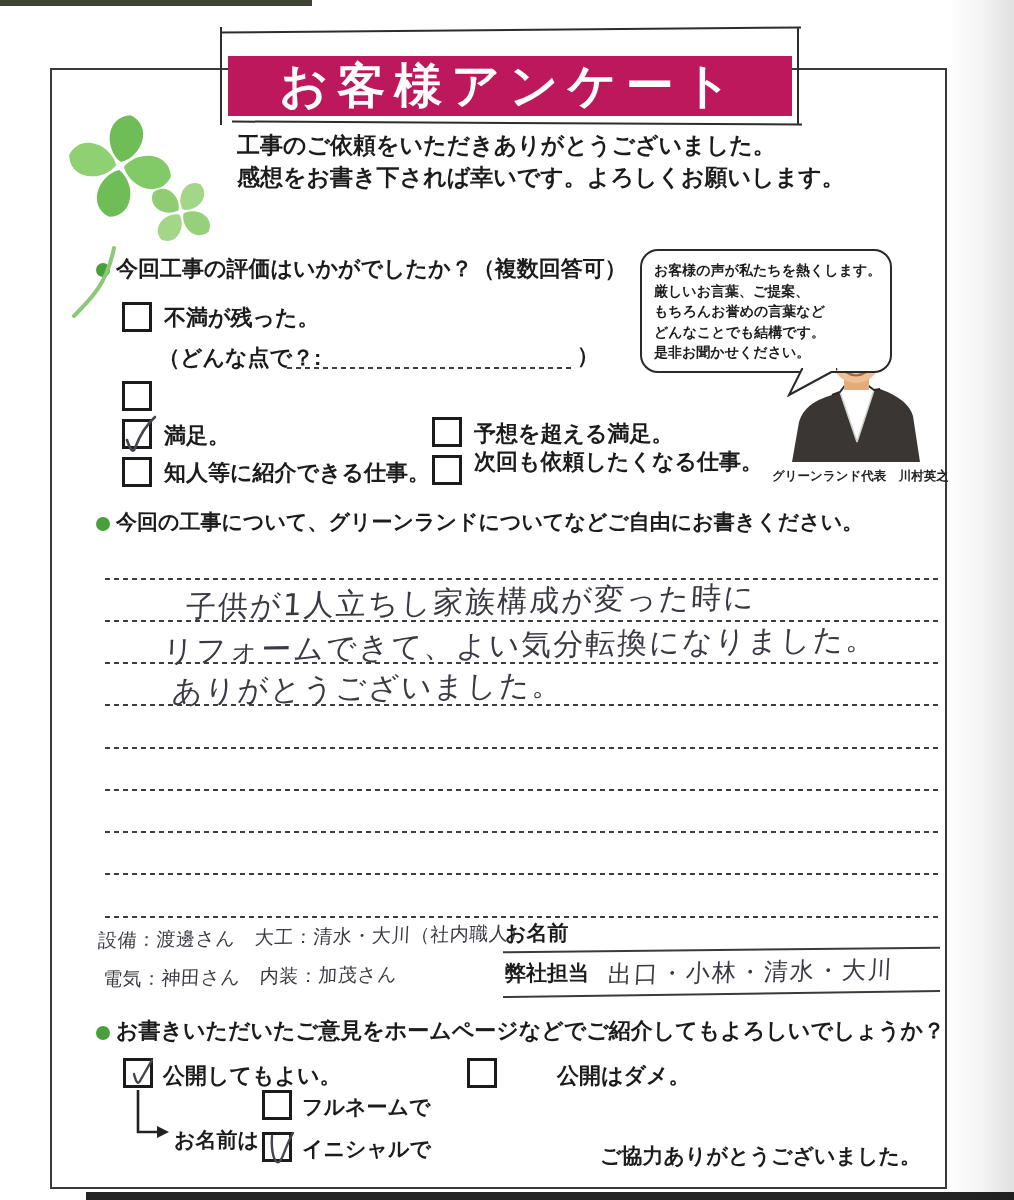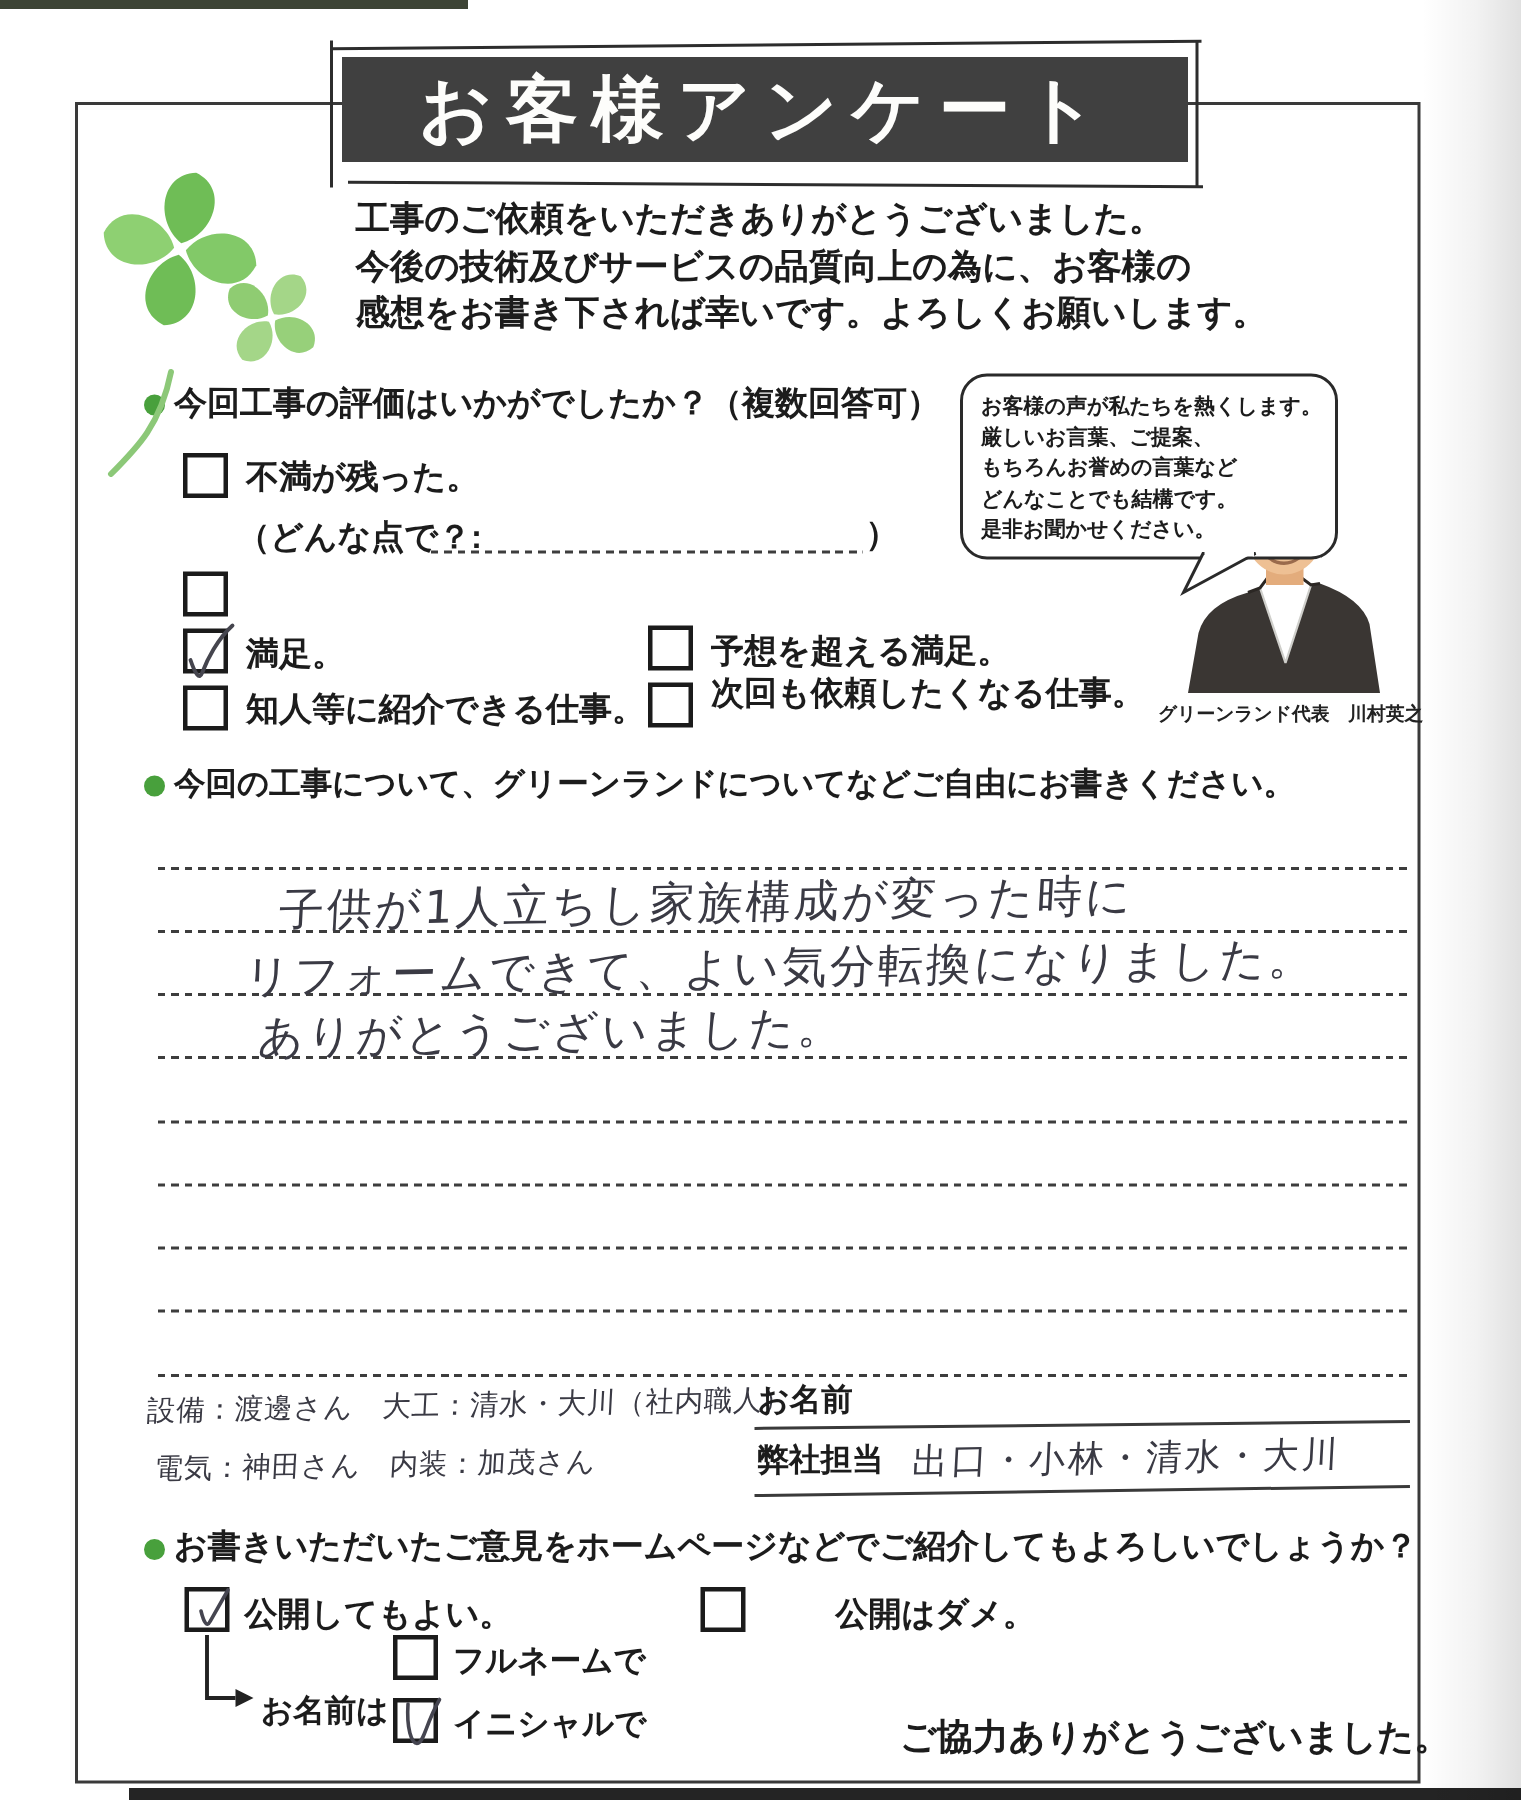--- a/index.html
+++ b/index.html
@@ -7,21 +7,21 @@
         font-family:"Liberation Sans",sans-serif;color:#1c1c1c;}
   .abs{position:absolute;}
   
   .scan-strip-top{left:0;top:0;width:312px;height:6px;background:#3d4435;}
   .scan-strip-bottom{left:86px;top:1192px;width:928px;height:8px;background:#242424;}
   .scan-edge-right{right:0;top:0;width:66px;height:1200px;
     background:linear-gradient(90deg,rgba(0,0,0,0) 0%,rgba(0,0,0,0.05) 55%,rgba(0,0,0,0.12) 100%);}
   
   .frame{left:50px;top:68px;width:893px;height:1117px;border:2px solid #3a3a3a;background:transparent;}
   
-  .title-box{left:228px;top:38px;width:564px;height:70px;background:#404040;z-index:4;
+  .title-box{left:228px;top:56px;width:564px;height:60px;background:#be185d;z-index:4;
     display:flex;align-items:center;justify-content:center;}
   .title-text{color:#fdfdfb;font-size:48px;font-weight:bold;letter-spacing:9px;white-space:nowrap;}
   .sketch{background:#2d2d2d;}
   
   .intro{left:237px;top:130px;width:680px;font-size:23px;font-weight:bold;line-height:31.5px;white-space:nowrap;}
   
   .bullet{width:14px;height:14px;border-radius:50%;background:#48a03c;}
   .heading{font-weight:bold;white-space:nowrap;text-align:center;}
   
   .checkbox{width:30px;height:30px;border:3px solid #1b1b1b;background:#fff;box-sizing:border-box;}
@@ -35,21 +35,21 @@
     background:#fff;z-index:5;padding:9px 12px;box-sizing:border-box;}
   .bubble-line{font-size:14px;line-height:20.5px;font-weight:600;white-space:nowrap;}
   .rep-caption{font-size:12.5px;font-weight:bold;white-space:nowrap;color:#222;}
   
   .hw{font-family:"DejaVu Sans",sans-serif;color:#3a3a44;white-space:nowrap;
       transform:rotate(-1deg) skewX(-4deg);}
   .hw-big{font-size:30px;letter-spacing:2px;}
   .hw-mid{font-size:19px;letter-spacing:0.5px;}
   .hw-name{font-size:24px;letter-spacing:2px;}
   .field-label{font-size:21px;font-weight:bold;white-space:nowrap;}
-  .thanks{font-size:24px;font-weight:bold;white-space:nowrap;}
+  .thanks{font-size:21px;font-weight:bold;white-space:nowrap;}
 </style>
 </head>
 <body>
 
 <div class="page">
 
   <div class="abs scan-strip-top"></div>
   <div class="abs scan-strip-bottom"></div>
   <div class="abs scan-edge-right"></div>
 
@@ -83,21 +83,20 @@
         <path transform="rotate(0)" d="M0,-3 C-13,-9 -16,-30 0,-34 C16,-30 13,-9 0,-3 Z" fill="#a4d688"></path>
         <path transform="rotate(90)" d="M0,-3 C-13,-9 -16,-30 0,-34 C16,-30 13,-9 0,-3 Z" fill="#97d07a"></path>
         <path transform="rotate(180)" d="M0,-3 C-13,-9 -16,-30 0,-34 C16,-30 13,-9 0,-3 Z" fill="#a4d688"></path>
         <path transform="rotate(270)" d="M0,-3 C-13,-9 -16,-30 0,-34 C16,-30 13,-9 0,-3 Z" fill="#8fcc72"></path>
       </g>
     </svg>
   </div>
 
   <div class="abs intro">
     <div>工事のご依頼をいただきありがとうございました。</div>
-    <div>今後の技術及びサービスの品質向上の為に、お客様の</div>
     <div>感想をお書き下されば幸いです。よろしくお願いします。</div>
   </div>
 
   <div class="abs bullet" style="left:96px;top:263px;"></div>
   <div class="abs heading" style="left:116px;top:254px;font-size:22px;">今回工事の評価はいかがでしたか？（複数回答可）</div>
 
   <div class="abs checkbox" style="left:122px;top:302px;">
     
   </div>
   <div class="abs cb-label" style="left:164px;top:303px;">不満が残った。</div>

